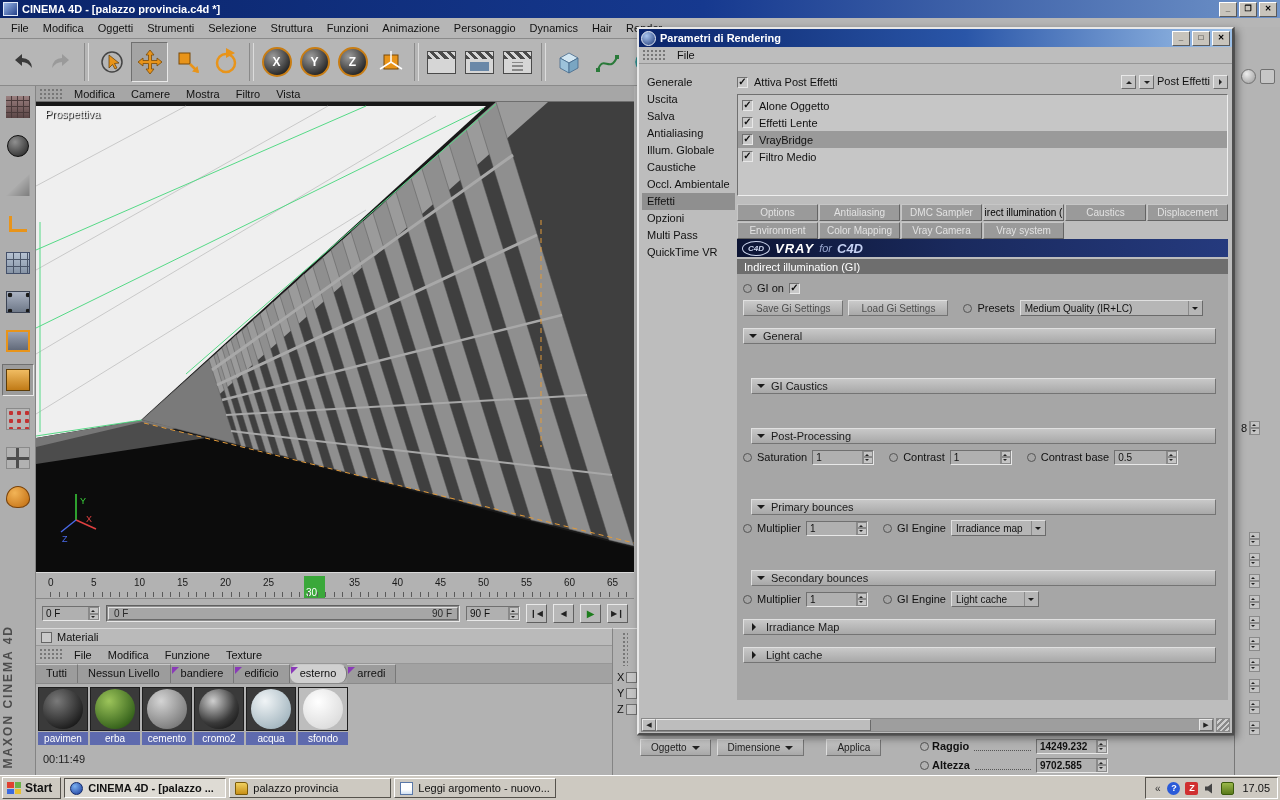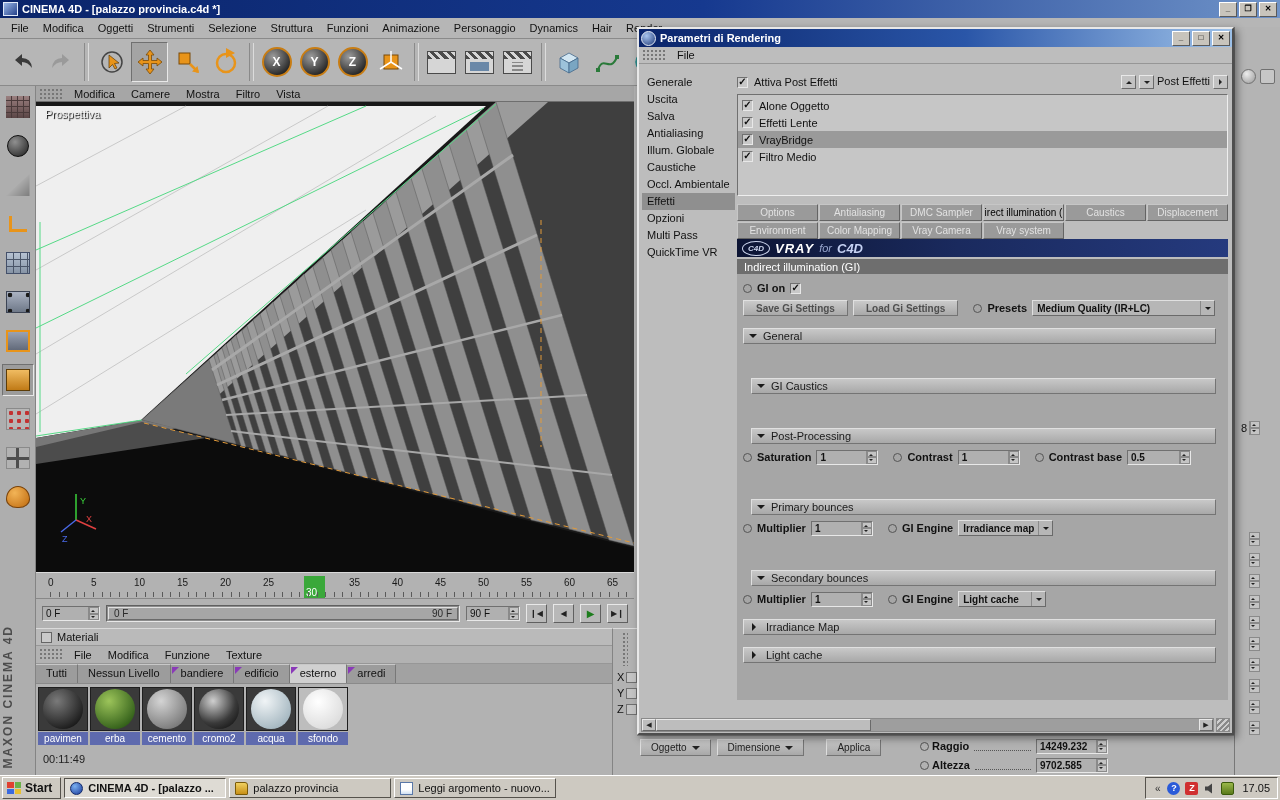--- a/index.html
+++ b/index.html
@@ -96,21 +96,21 @@
 
   
   .mats{position:absolute;left:36px;top:628px;width:576px;height:147px;background:#b2b2b2;border-top:1px solid #dadada;box-sizing:border-box;}
   .m-title{height:16px;display:flex;align-items:center;background:#bababa;border-bottom:1px solid #979797;}
   .mini{width:9px;height:9px;border:1px solid #666;background:#cacaca;margin:0 5px;flex:none;}
   .m-menu{height:17px;display:flex;align-items:center;border-bottom:1px solid #979797;}
   .m-menu span{padding:0 8px;}
   .m-tabs{height:19px;display:flex;background:#a2a2a2;border-bottom:1px solid #8a8a8a;}
   .mtab{padding:2px 10px 0;background:#9c9c9c;border-right:1px solid #787878;border-top:1px solid #c8c8c8;
     position:relative;white-space:nowrap;}
-  .mtab.active{background:#d0d0d0;}
+  .mtab.active{background:#d0d0d0;border-radius:8px;}
   .mtab.tagged::before{content:"";position:absolute;left:1px;top:2px;border-top:7px solid #8a3ab8;border-right:7px solid transparent;}
   .m-items{display:flex;gap:2px;padding:3px 2px;}
   .mitem{width:50px;flex:none;}
   .mthumb{width:50px;height:44px;background:#3a3a3a;border:1px solid #1e1e1e;box-sizing:border-box;
     display:flex;align-items:center;justify-content:center;}
   .ball{width:40px;height:40px;border-radius:50%;}
   .b0{background:radial-gradient(circle at 35% 30%,#7a7a7a,#1b1b1b 78%);}
   .b1{background:radial-gradient(circle at 35% 30%,#9cc45a,#2d5a16 82%);}
   .b2{background:radial-gradient(circle at 35% 30%,#d4d4d4,#767676 82%);}
   .b3{background:radial-gradient(circle at 35% 30%,#cfcfcf,#3a3a3a 58%,#141414 88%);}
@@ -186,21 +186,21 @@
   .vtab.empty{visibility:hidden;}
   .banner{height:18px;margin-top:0;background:linear-gradient(90deg,#0d1534,#1a2a5e 45%,#253a7e);
     display:flex;align-items:center;gap:5px;padding:0 5px;}
   .blogo{min-width:22px;height:13px;border:1px solid #cdd6ee;border-radius:50%;color:#cdd6ee;
     font-size:8px;font-weight:bold;display:flex;align-items:center;justify-content:center;padding:0 2px;font-style:italic;}
   .bv{color:#fff;font-weight:bold;font-size:13px;font-style:italic;letter-spacing:1px;}
   .bf{color:#98a6ce;font-size:11px;font-style:italic;}
   .bc{color:#c6d2f4;font-weight:bold;font-size:13px;font-style:italic;}
   .vheader{height:15px;margin-top:2px;background:#6e6e6e;color:#fff;display:flex;align-items:center;padding:0 7px;}
   .params{background:#a6a6a6;height:426px;box-sizing:border-box;padding:4px 6px 0;overflow:hidden;}
-  .prow{display:flex;align-items:center;gap:5px;height:16px;font-weight:bold;}
+  .prow{display:flex;align-items:center;gap:5px;height:16px;}
   .dot{width:7px;height:7px;border-radius:50%;border:1px solid #555;display:inline-block;flex:none;}
   .plabel{white-space:nowrap;}
   .pbtn{height:16px;padding:0 12px;background:linear-gradient(#cacaca,#a9a9a9);
     border:1px solid;border-color:#e0e0e0 #747474 #747474 #e0e0e0;font-size:10px;color:#4e4e4e;
     display:inline-flex;align-items:center;white-space:nowrap;box-sizing:border-box;}
   .drop{display:inline-flex;height:16px;box-sizing:border-box;background:#b6b6b6;
     border:1px solid;border-color:#e0e0e0 #6a6a6a #6a6a6a #e0e0e0;align-items:center;flex:none;}
   .dv{padding:4px 4px;font-size:10px;flex:1;white-space:nowrap;overflow:hidden;}
   .da{width:13px;align-self:stretch;border-left:1px solid #8a8a8a;display:flex;align-items:center;justify-content:center;}
   .da::after{content:"";border:3.5px solid transparent;border-top-color:#1a1a1a;margin-top:4px;}

